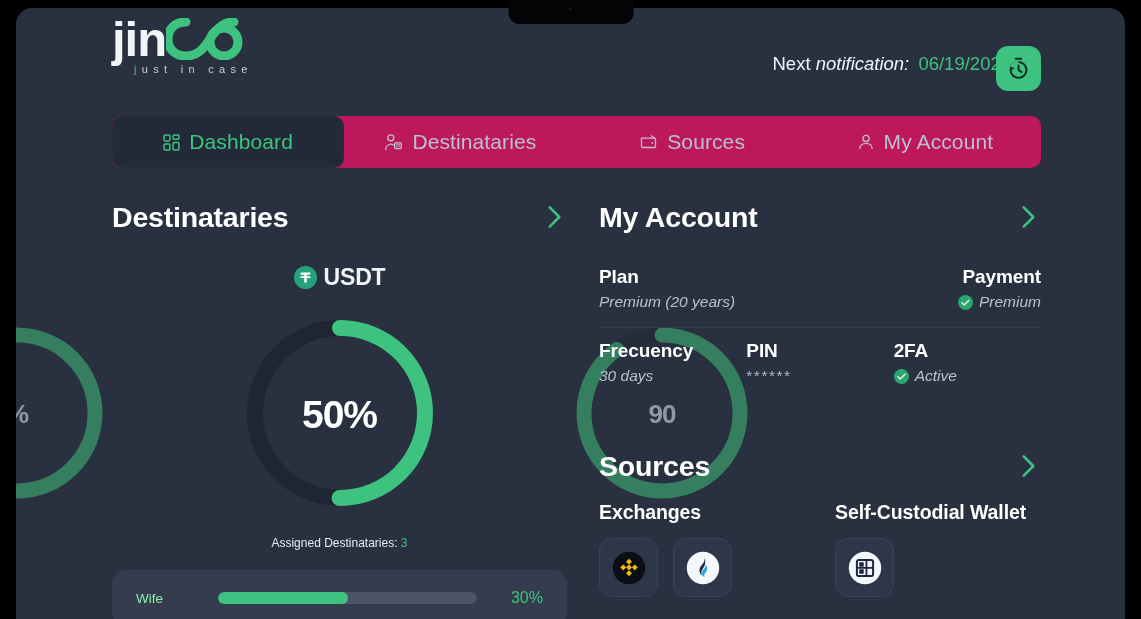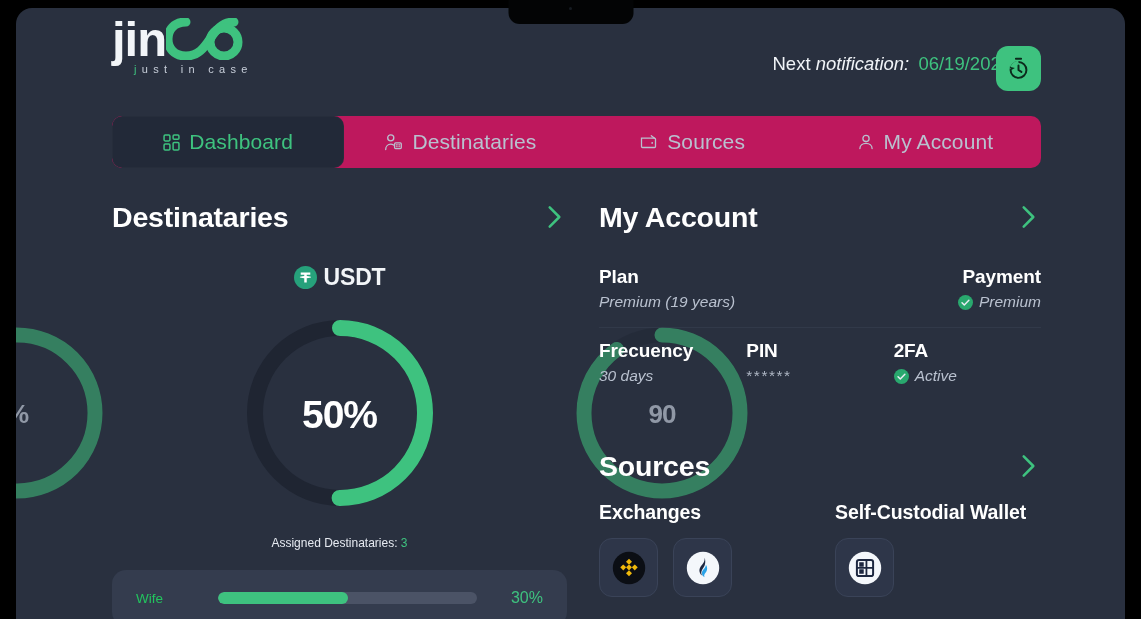--- a/index.html
+++ b/index.html
@@ -132,21 +132,21 @@
   .assigned{
     text-align:center; margin-top:14px; font-size:12px; color:#e6eaf1;
   }
   .assigned b{ color:#3ec27f; font-weight:400; }
 
   .dest-card{
     margin-top:20px; background:#343c4e;
     border-radius:14px; padding:14px 24px;
   }
   .dest-row{ display:flex; align-items:center; gap:20px; height:28px;}
-  .dest-name{ width:62px; font-size:13.5px; color:#22c55e;}
+  .dest-name{ width:62px; font-size:13.5px; color:#86efac;}
   .bar{
     flex:1; height:12px; border-radius:7px; background:#4b5366;
     overflow:hidden;
   }
   .bar-fill{ height:100%; border-radius:7px; background:#3ec27f; }
   .dest-pct{ width:46px; text-align:right; font-size:16px; color:#3ec27f;}
 
   
   .acct-rows{ margin-top:14px; }
   .acct-row{ display:flex; padding:12px 0 16px; }
@@ -327,21 +327,21 @@
             <path d="M2 2l8 8-8 8" fill="none" stroke="#3ec27f" stroke-width="2.1" stroke-linecap="round" stroke-linejoin="round"></path>
           </svg>
         </div>
       </div>
 
       <div class="acct-rows">
 
         <div class="acct-row divided">
           <div class="acct-cell">
             <div class="acct-k">Plan</div>
-            <div class="acct-v">Premium (19 years)</div>
+            <div class="acct-v">Premium (20 years)</div>
           </div>
           <div class="acct-cell right">
             <div class="acct-k">Payment</div>
             <div class="acct-v">
               <svg class="check" width="15" height="15" viewBox="0 0 16 16">
                 <circle cx="8" cy="8" r="8" fill="#29a86e"></circle>
                 <path d="M4.3 8.2l2.4 2.4 4.9-4.9" fill="none" stroke="#e9edf3" stroke-width="1.6" stroke-linecap="round" stroke-linejoin="round"></path>
               </svg>
               <span>Premium</span>
             </div>

